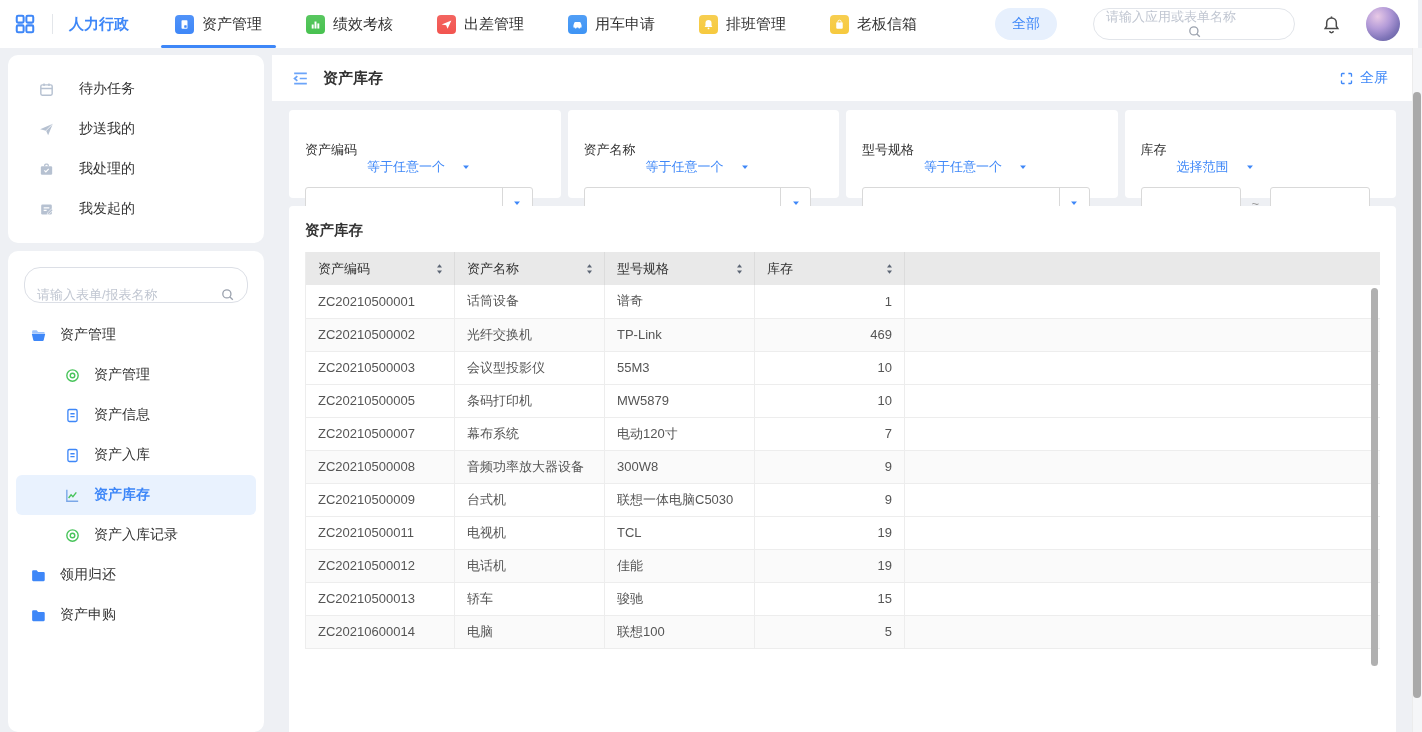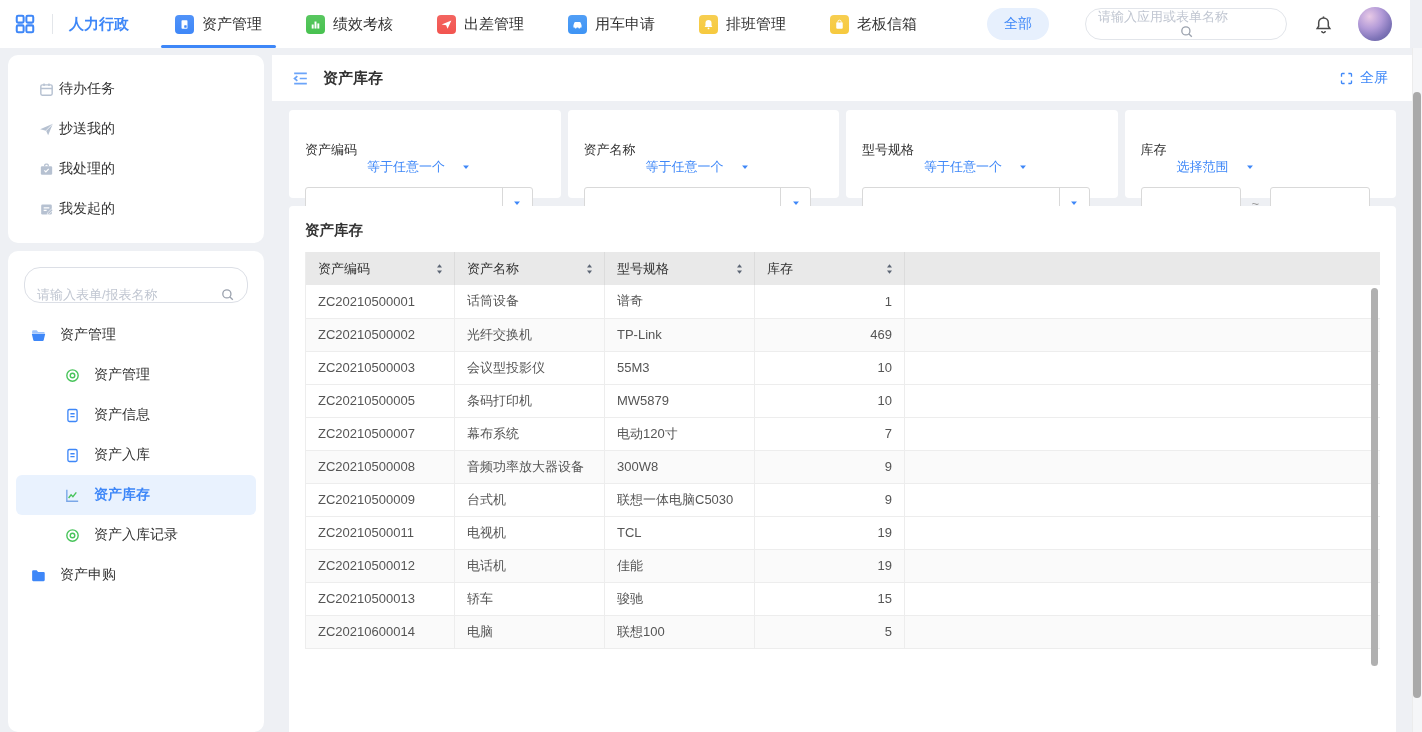--- a/index.html
+++ b/index.html
@@ -1,20 +1,20 @@
 <!DOCTYPE html>
 <html><head>
 <meta charset="utf-8">
 <style>
   * { margin:0; padding:0; box-sizing:border-box; }
   body { font-family:"Liberation Sans","DejaVu Sans",sans-serif; background:#dfe3e8; }
   .screen { position:relative; width:1422px; height:732px; background:#eef0f4; overflow:hidden; }
 
   
-  .topbar { position:absolute; top:0; left:0; right:12px; height:48px; background:#fff;
+  .topbar { position:absolute; top:0; left:0; right:4px; height:48px; background:#fff;
             display:flex; align-items:center; padding:0 18px 0 14px; z-index:6; }
   .icon svg { display:block; width:100%; height:100%; }
   .grid-btn { width:22px; height:22px; cursor:pointer; }
   .vdiv { width:1px; height:20px; background:#e3e6ea; margin:0 16px; }
   .workspace { color:#3e87f8; font-size:15px; font-weight:bold; margin-right:46px; cursor:pointer; }
   .tabs { display:flex; align-items:center; height:100%; gap:44px; }
   .tab { position:relative; display:flex; align-items:center; gap:8px; height:100%;
          font-size:15px; color:#333; cursor:pointer; white-space:nowrap; }
   .tab.active::after { content:''; position:absolute; left:-14px; right:-14px; bottom:0;
          height:3px; background:#3e87f8; border-radius:2px; }
@@ -31,21 +31,21 @@
   .s-icon { width:15px; height:15px; color:#9aa1ad; flex:none; cursor:pointer; }
   .bell { width:21px; height:21px; margin-left:26px; cursor:pointer; }
   .avatar { width:34px; height:34px; border-radius:50%; margin-left:24px; cursor:pointer;
           background:radial-gradient(circle at 34% 28%, #e8c9e6 0%, #b39bd8 38%, #7f74b8 68%, #585a96 100%); }
 
   
   .sidebar { position:absolute; top:55px; left:8px; width:256px; bottom:0;
              display:flex; flex-direction:column; }
   .card { background:#fff; border-radius:10px; }
   .tasks-card { padding:14px 0; flex:none; margin-bottom:8px; }
-  .task-item { display:flex; align-items:center; height:40px; padding-left:30px; gap:4px;
+  .task-item { display:flex; align-items:center; height:40px; padding-left:30px; gap:24px;
                font-size:14px; color:#333; cursor:pointer; }
   .task-icon { width:17px; height:17px; color:#b6c1d1; flex:none; }
   .menu-card { flex:1; padding:16px 8px; overflow:hidden; }
   .m-search { height:36px; border:1px solid #dcdfe6; border-radius:16px; display:flex;
               align-items:flex-end; padding:0 12px; margin:0 8px 12px; }
   .m-search input { border:0; outline:0; flex:1; font-size:13px; color:#333; min-width:0;
               font-family:inherit; background:transparent; }
   .tree-item { display:flex; align-items:center; height:40px; gap:13px; font-size:14px;
                color:#333; cursor:pointer; border-radius:6px; }
   .tree-item.lv0 { padding-left:14px; }
@@ -297,20 +297,28 @@
             <span>资产库存</span>
           </div>
           <div class="tree-item lv1">
             <span class="icon tree-icon">
               <svg viewBox="0 0 24 24" fill="none" stroke="#49c45b" stroke-width="2">
                 <circle cx="12" cy="12" r="8"></circle>
                 <circle cx="12" cy="12" r="3.2"></circle>
               </svg>
             </span>
             <span>资产入库记录</span>
+          </div>
+          <div class="tree-item lv0">
+            <span class="icon tree-icon">
+              <svg viewBox="0 0 24 24" fill="#3e87f8">
+                <path d="M3 6.2 a1.6 1.6 0 0 1 1.6-1.6 h4.8 l2 2.4 h7.8 a1.6 1.6 0 0 1 1.6 1.6 v9.8 a1.6 1.6 0 0 1-1.6 1.6 H4.6 A1.6 1.6 0 0 1 3 18.4 Z"></path>
+              </svg>
+            </span>
+            <span>领用归还</span>
           </div>
           <div class="tree-item lv0">
             <span class="icon tree-icon">
               <svg viewBox="0 0 24 24" fill="#3e87f8">
                 <path d="M3 6.2 a1.6 1.6 0 0 1 1.6-1.6 h4.8 l2 2.4 h7.8 a1.6 1.6 0 0 1 1.6 1.6 v9.8 a1.6 1.6 0 0 1-1.6 1.6 H4.6 A1.6 1.6 0 0 1 3 18.4 Z"></path>
               </svg>
             </span>
             <span>资产申购</span>
           </div>
         </div>

